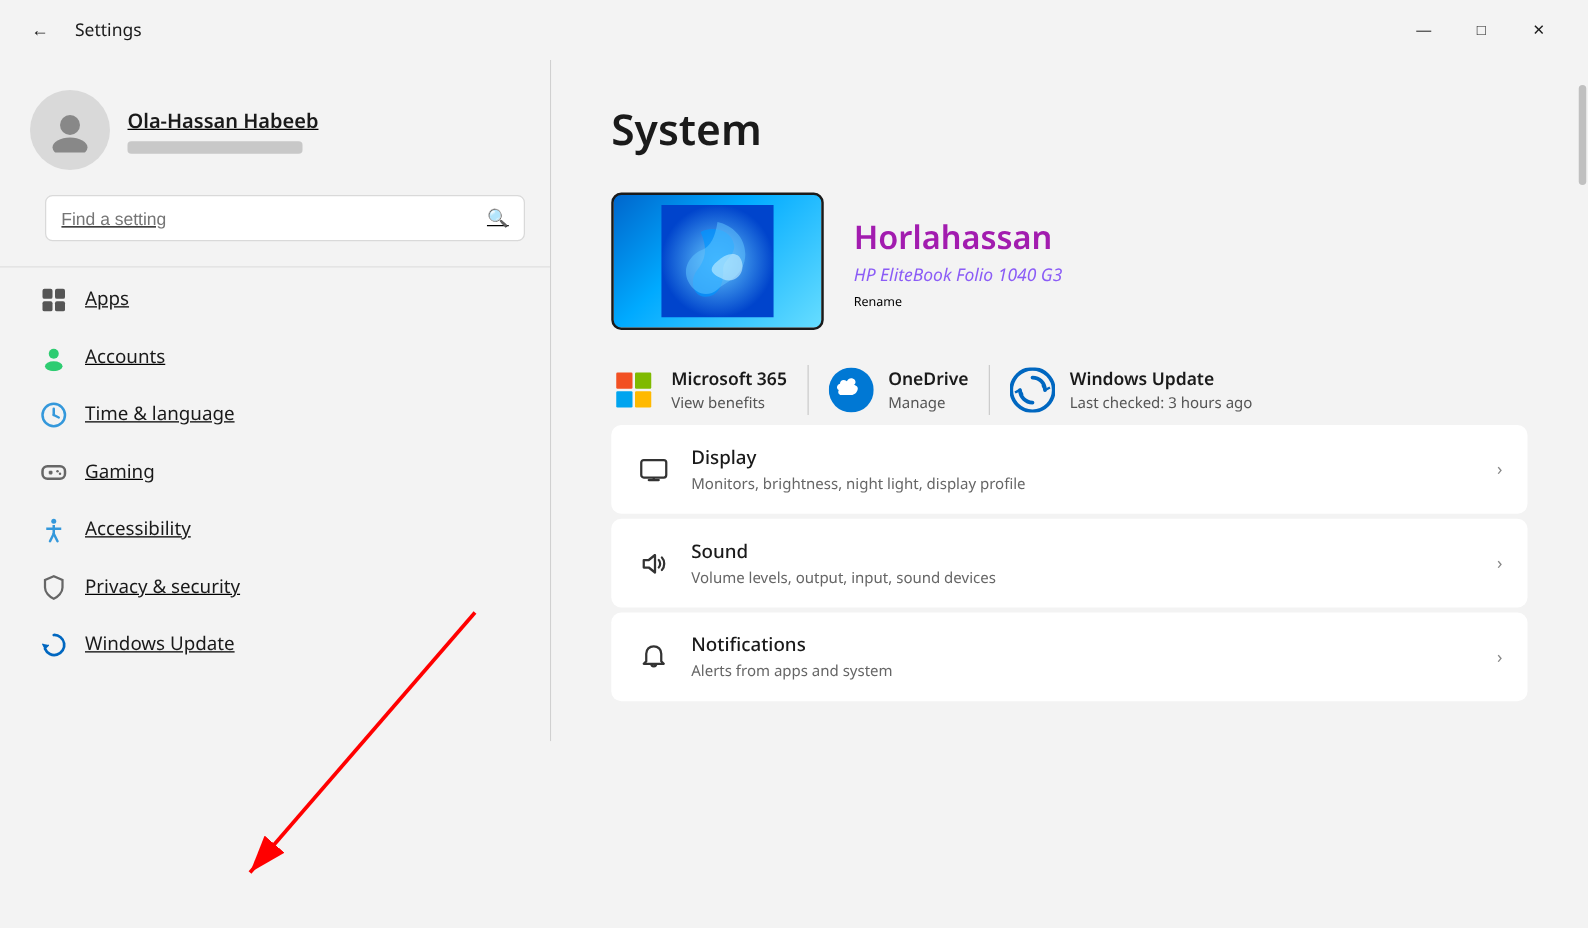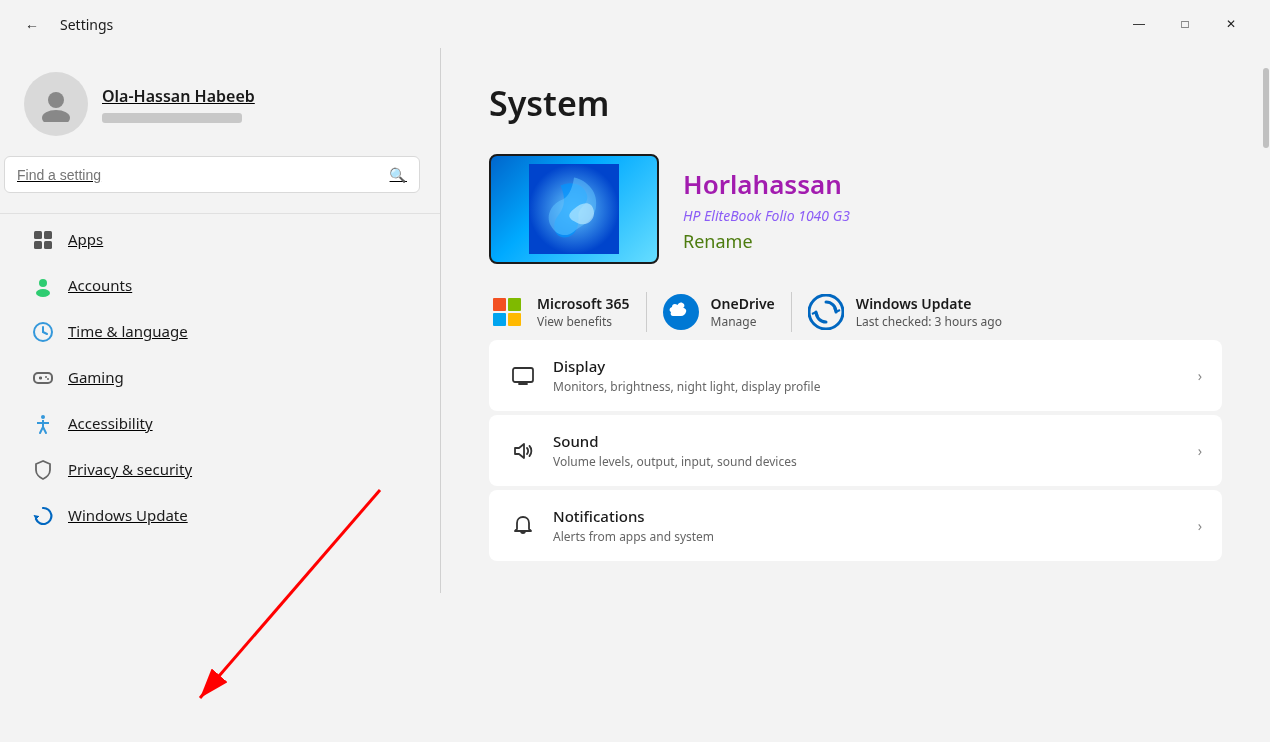--- a/index.html
+++ b/index.html
@@ -112,21 +112,21 @@
     }
     .user-sub {
       width: 140px;
       height: 10px;
       background: #c8c8c8;
       border-radius: 3px;
     }
 
     
     .search-box {
-      margin: 0 20px 16px 4px;
+      margin: 0 20px 16px 36px;
       display: flex;
       align-items: center;
       background: white;
       border: 1px solid #d9d9d9;
       border-radius: 6px;
       padding: 8px 12px;
       gap: 8px;
     }
     .search-input {
       border: none;
@@ -220,22 +220,22 @@
       font-size: 26px;
       font-weight: 600;
       color: #a21caf;
     }
     .device-model {
       font-size: 14px;
       color: #8b5cf6;
       font-style: italic;
     }
     .rename-link {
-      font-size: 18px;
-      color: #4d7c0f;
+      font-size: 10px;
+      color: #000000;
       cursor: pointer;
       text-decoration: none;
     }
 
     
     .services-row {
       display: flex;
       gap: 16px;
       margin-bottom: 8px;
     }

